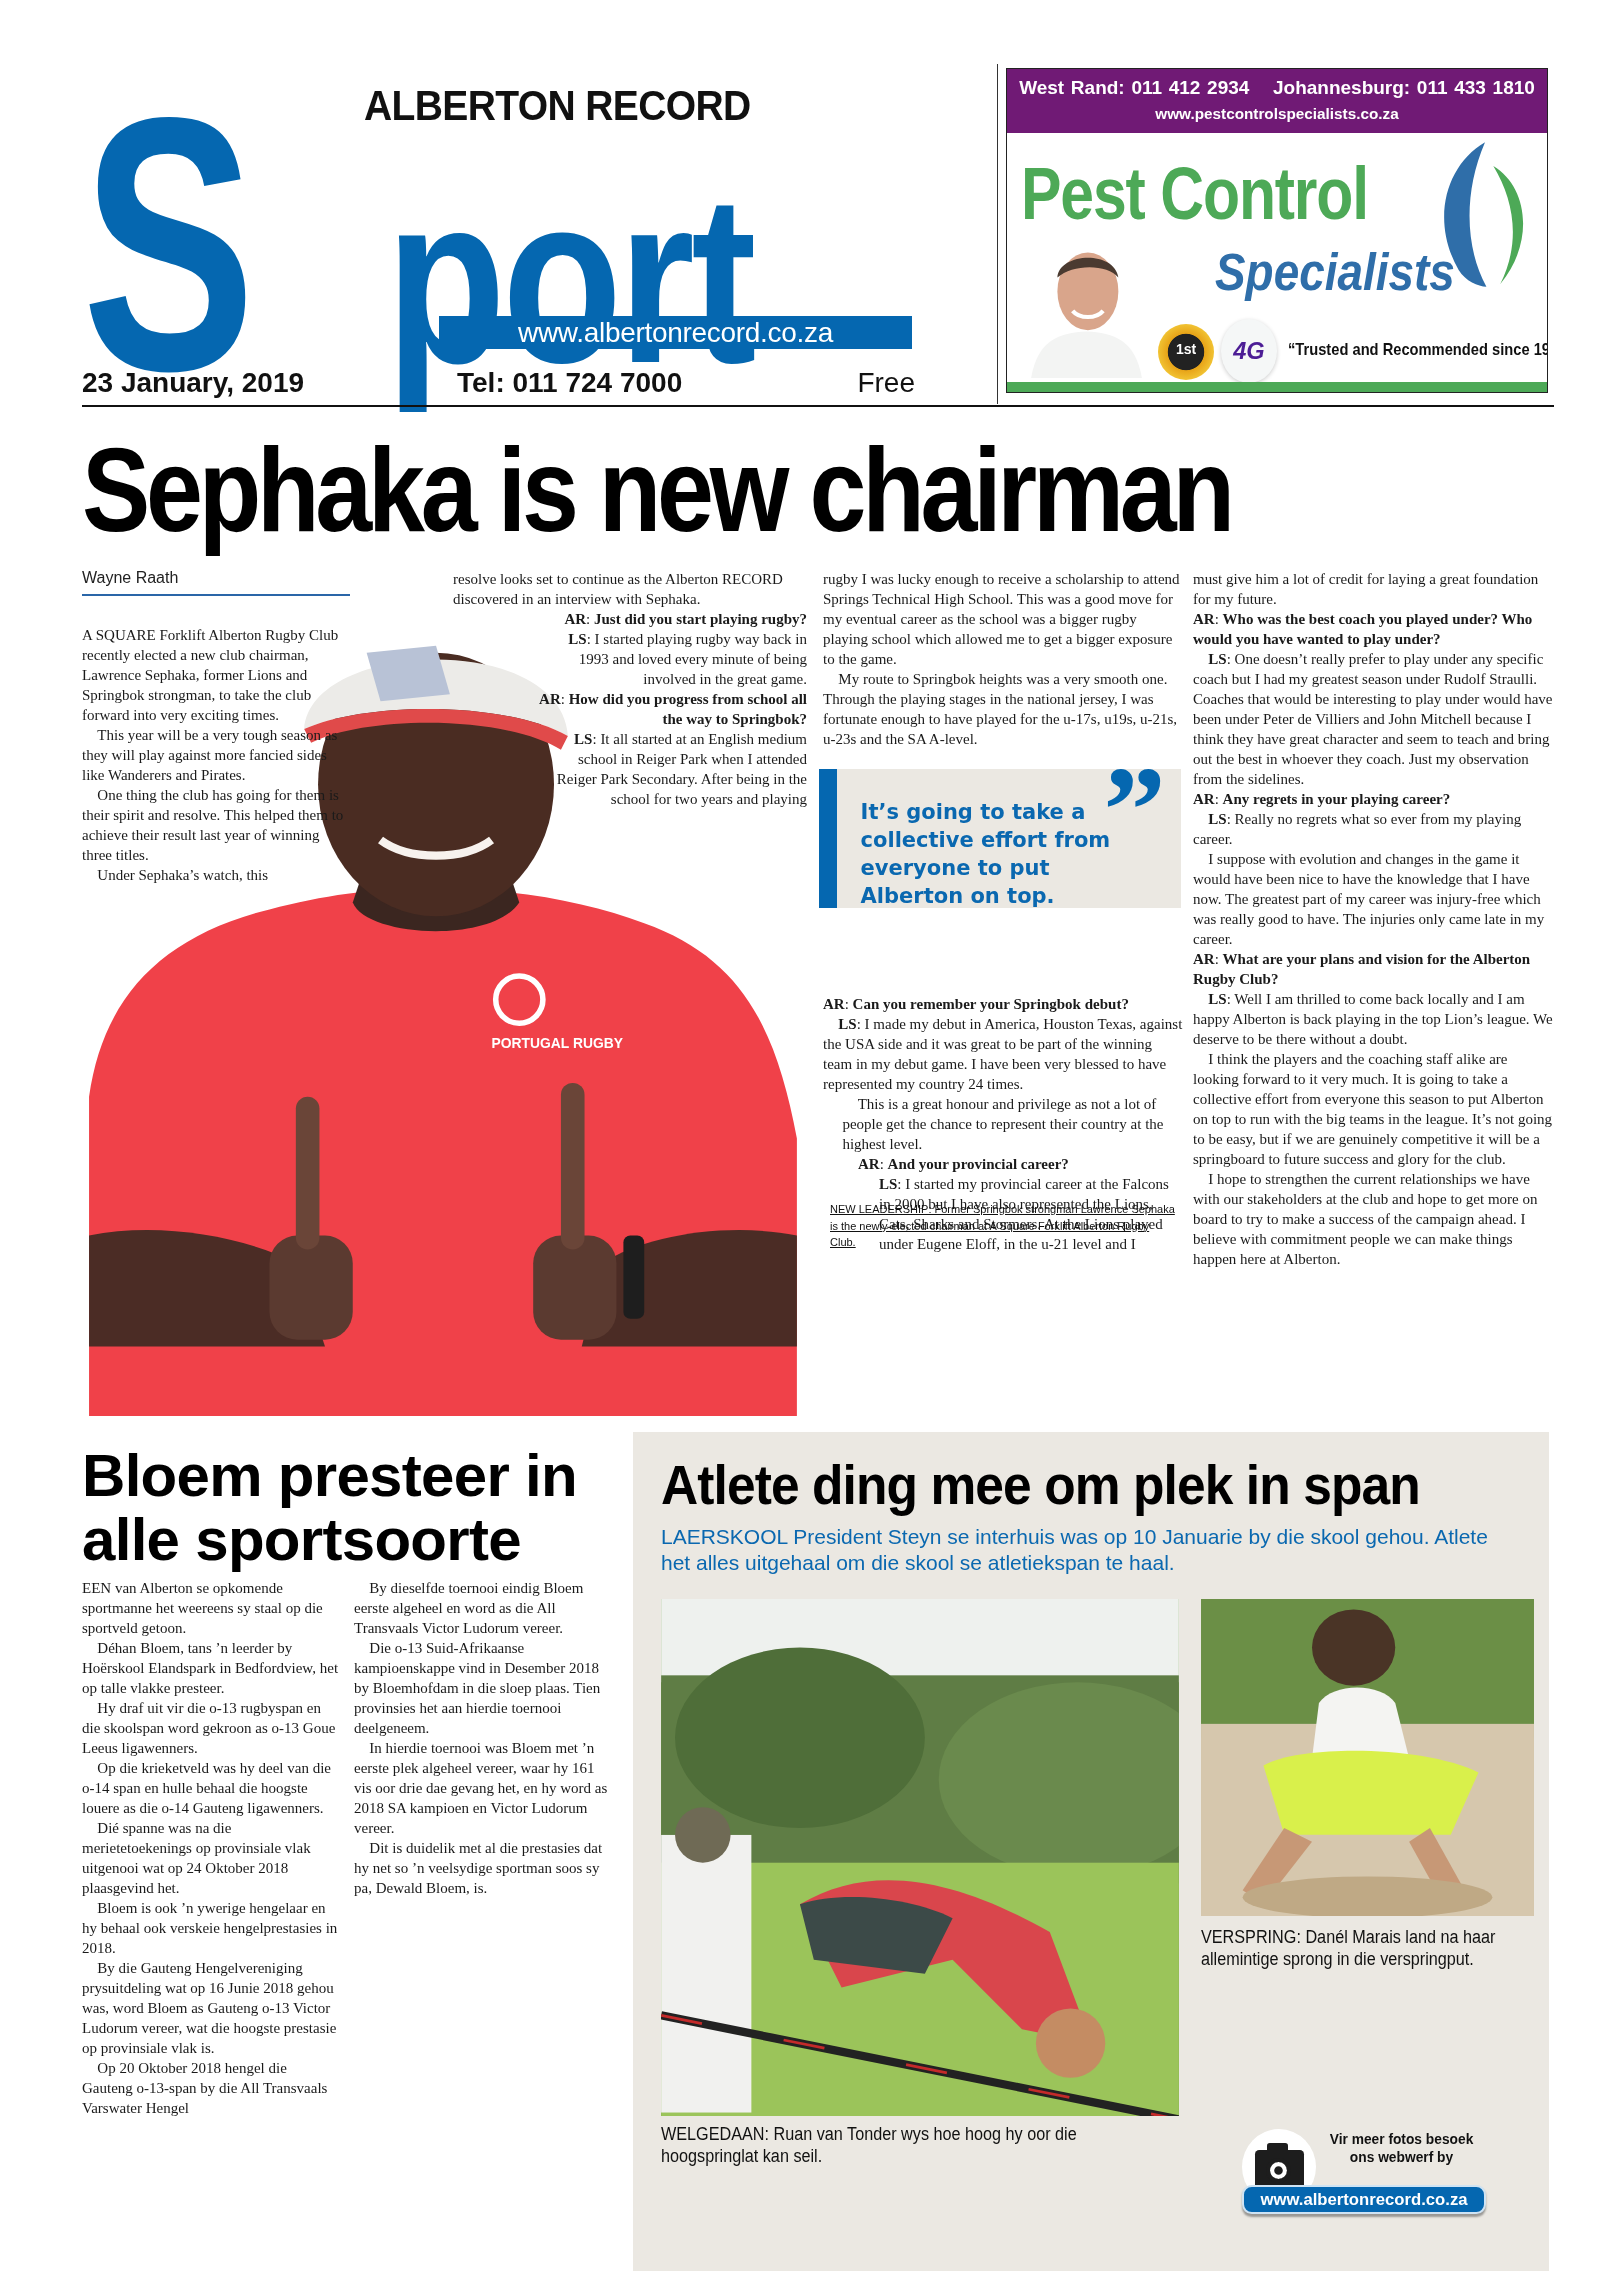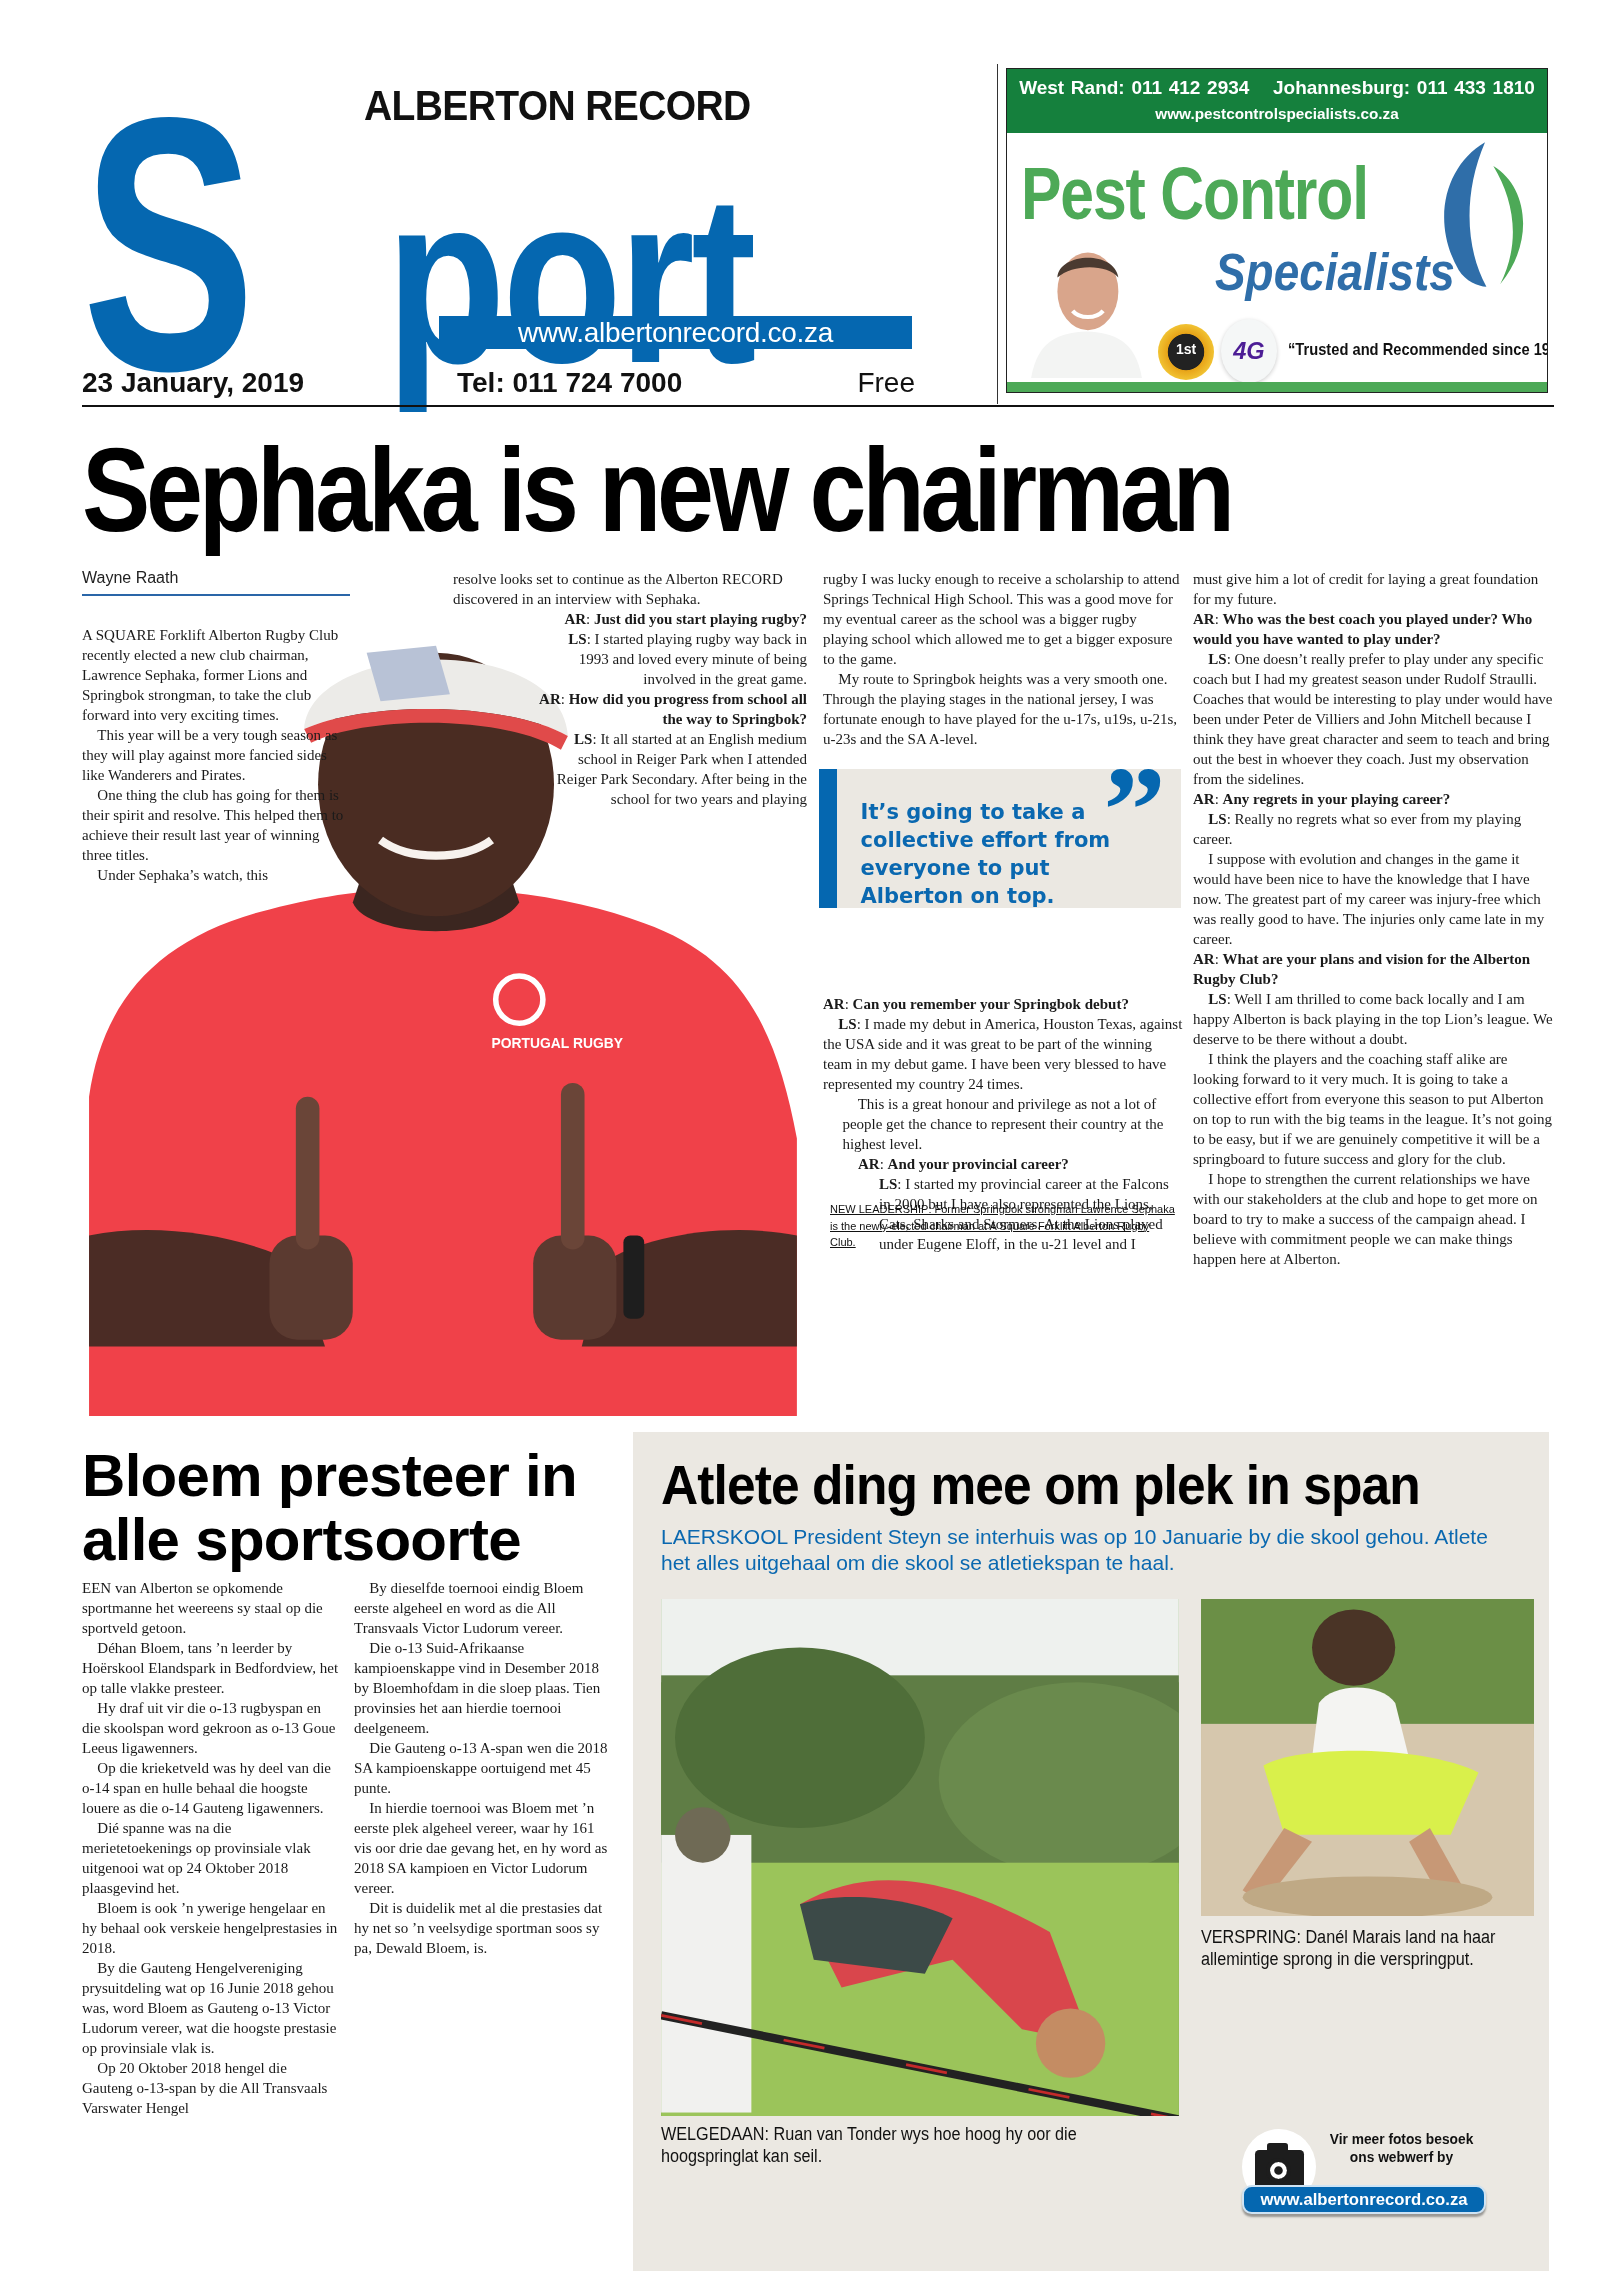--- a/index.html
+++ b/index.html
@@ -15,21 +15,21 @@
   .url-bar { left: 439px; top: 316px; width: 473px; height: 33px; background: #0567b0; color: #fff; font-family: "Liberation Sans", sans-serif; font-size: 28px; text-align: center; line-height: 33px; letter-spacing: -0.3px; }
   .meta-line { left: 82px; top: 367px; width: 833px; height: 28px; font-family: "Liberation Sans", sans-serif; font-size: 28px; }
   .meta-date { position: absolute; left: 0; top: 0; font-weight: bold; }
   .meta-tel { position: absolute; left: 375px; top: 0; font-weight: bold; }
   .meta-free { position: absolute; right: 0; top: 0; margin-left: 40px; }
   .rule-top { left: 82px; top: 405px; width: 1472px; height: 2.1px; background: #111; }
   .rule-vert { left: 997px; top: 64px; width: 0.7px; height: 340px; background: #333; }
 
   
   .ad { left: 1006px; top: 68px; width: 542px; height: 325px; border: 1.4px solid #222; background: #fff; overflow: hidden; }
-  .ad-head { position: absolute; left: 0; top: 0; width: 100%; height: 64px; background: #15803d; color: #fff; font-family: "Liberation Sans", sans-serif; font-weight: bold; text-align: center; }
+  .ad-head { position: absolute; left: 0; top: 0; width: 100%; height: 64px; background: #701a75; color: #fff; font-family: "Liberation Sans", sans-serif; font-weight: bold; text-align: center; }
   .ad-phones { font-size: 19px; padding-top: 8.3px; word-spacing: 1.4px; }
   .ad-phones span + span { margin-left: 23.6px; }
   .ad-web { font-size: 15.3px; margin-top: 5.6px; }
   .ad-pest { position: absolute; left: 14px; top: 82px; font-family: "Liberation Sans", sans-serif; font-weight: bold; font-size: 74px; color: #4da957; transform: scaleX(0.82); transform-origin: left top; letter-spacing: -1.4px; }
   .ad-spec { position: absolute; left: 208px; top: 174px; font-family: "Liberation Sans", sans-serif; font-weight: bold; font-style: italic; font-size: 51px; color: #2f6ea9; transform: scaleX(0.9); transform-origin: left top; }
   .ad-logo { position: absolute; left: 410px; top: 69px; width: 118px; height: 153px; }
   .ad-person { position: absolute; left: 16.7px; top: 167px; width: 125px; height: 142px; }
   .ad-badge1 { position: absolute; left: 151px; top: 255px; width: 56px; height: 56px; border-radius: 50%; background: radial-gradient(circle, #222 45%, #e8a418 47%, #f1c232 70%); }
   .ad-badge1 span { position: absolute; left: 0; top: 16.7px; width: 100%; text-align: center; color: #fff; font-family: "Liberation Sans", sans-serif; font-weight: bold; font-size: 14px; }
   .ad-badge2 { position: absolute; left: 214px; top: 250px; width: 56px; height: 64px; border-radius: 50%; background: #f5f7f7; box-shadow: 0 1.4px 4.2px rgba(0,0,0,0.2); color: #4c1d95; font-family: "Liberation Sans", sans-serif; font-weight: bold; font-style: italic; font-size: 23.6px; text-align: center; line-height: 64px; }
@@ -213,21 +213,20 @@
   <p class="ind">Hy draf uit vir die o-13 rugbyspan en die skoolspan word gekroon as o-13 Goue Leeus ligawenners.</p>
   <p class="ind">Op die krieketveld was hy deel van die o-14 span en hulle behaal die hoogste louere as die o-14 Gauteng ligawenners.</p>
   <p class="ind">Dié spanne was na die merietetoekenings op provinsiale vlak uitgenooi wat op 24 Oktober 2018 plaasgevind het.</p>
   <p class="ind">Bloem is ook ’n ywerige hengelaar en hy behaal ook verskeie hengelprestasies in 2018.</p>
   <p class="ind">By die Gauteng Hengelvereniging prysuitdeling wat op 16 Junie 2018 gehou was, word Bloem as Gauteng o-13 Victor Ludorum vereer, wat die hoogste prestasie op provinsiale vlak is.</p>
   <p class="ind">Op 20 Oktober 2018 hengel die Gauteng o-13-span by die All Transvaals Varswater Hengel</p>
 </div>
 <div class="abs body-text bcol2">
   <p class="ind">By dieselfde toernooi eindig Bloem eerste algeheel en word as die All Transvaals Victor Ludorum vereer.</p>
   <p class="ind">Die o-13 Suid-Afrikaanse kampioenskappe vind in Desember 2018 by Bloemhofdam in die sloep plaas. Tien provinsies het aan hierdie toernooi deelgeneem.</p>
-  <p class="ind">Die Gauteng o-13 A-span wen die 2018 SA kampioenskappe oortuigend met 45 punte.</p>
   <p class="ind">In hierdie toernooi was Bloem met ’n eerste plek algeheel vereer, waar hy 161 vis oor drie dae gevang het, en hy word as 2018 SA kampioen en Victor Ludorum vereer.</p>
   <p class="ind">Dit is duidelik met al die prestasies dat hy net so ’n veelsydige sportman soos sy pa, Dewald Bloem, is.</p>
 </div>
 
 <div class="abs atl-box"></div>
 <h2 class="abs atl-head">Atlete ding mee om plek in span</h2>
 <div class="abs atl-lede">LAERSKOOL President Steyn se interhuis was op 10 Januarie by die skool gehou. Atlete het alles uitgehaal om die skool se atletiekspan te haal.</div>
 
 <svg class="abs photo-hj" viewBox="0 0 746 745">
   <rect x="0" y="0" width="746" height="120" fill="#eef1ee"></rect>

